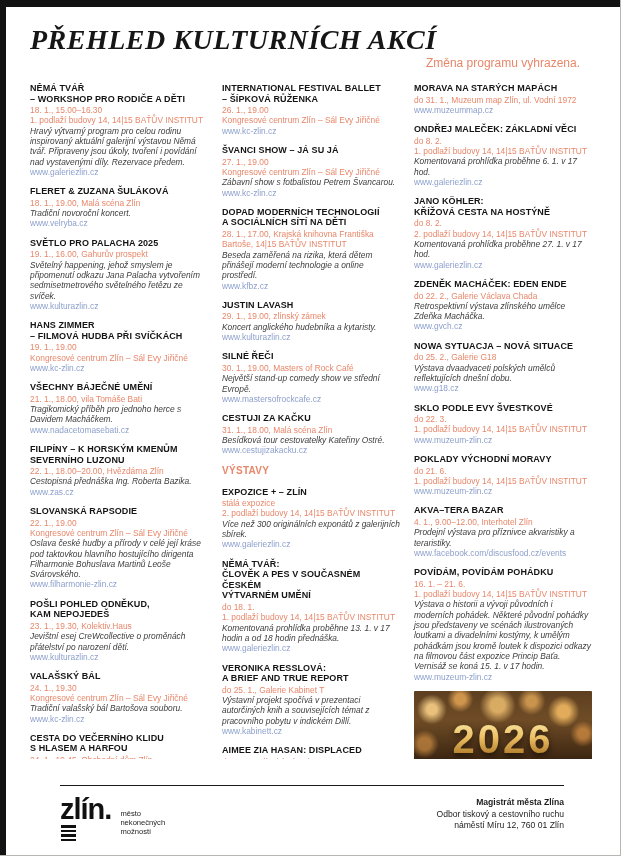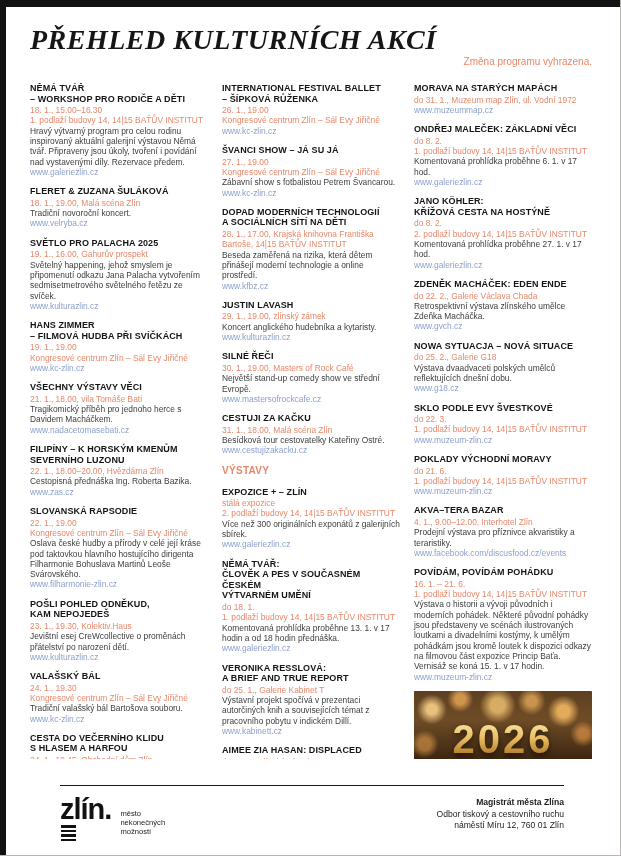--- a/index.html
+++ b/index.html
@@ -21,33 +21,33 @@
   .page-title{
     font-family:"Liberation Serif","DejaVu Serif",serif;
     font-style:italic;font-weight:600;font-size:28px;letter-spacing:.5px;
     color:#161616;line-height:32px;margin:0;
   }
   .page-month{
     font-size:25px;font-weight:700;letter-spacing:.3px;
     color:#161616;line-height:30px;margin:0;
   }
   .notice{
-    position:absolute;right:0;top:32px;font-size:10px;color:#E8876A;
+    position:absolute;right:12px;top:32px;font-size:12px;color:#E8876A;
   }
 
   .columns{display:flex;gap:14px;margin-top:27px;height:676px;overflow:hidden;}
   .col{flex:1;min-width:0;}
 
   .event{margin-bottom:9px;}
   .ev-title{
     font-size:9px;line-height:10.6px;font-weight:700;color:#141414;
     margin:0 0 1px 0;white-space:pre-line;letter-spacing:.1px;
   }
   .ev-meta{font-size:8.4px;line-height:10.3px;color:#E8876A;}
-  .ev-desc{font-size:8.4px;line-height:10.3px;color:#3d3d3d;}
+  .ev-desc{font-size:8.4px;line-height:10.3px;color:#3d3d3d;font-style:italic;}
   .ev-url{font-size:8.4px;line-height:10.3px;color:#8C9FCB;}
   .section-title{
     font-size:10px;font-weight:700;color:#E8876A;letter-spacing:.3px;
     margin:3px 0 11px 0;
   }
 
   .photo{
     height:102px;margin-top:3px;position:relative;overflow:hidden;border-radius:1px;
     background:
       radial-gradient(circle at 10% 18%, rgba(255,214,140,.85) 0 5px, rgba(255,214,140,0) 15px),
@@ -115,21 +115,21 @@
             <div class="ev-url">www.kulturazlin.cz</div>
           </div>
           <div class="event">
             <h3 class="ev-title">HANS ZIMMER
 – FILMOVÁ HUDBA PŘI SVÍČKÁCH</h3>
             <div class="ev-meta">19. 1., 19.00</div>
             <div class="ev-meta">Kongresové centrum Zlín – Sál Evy Jiřičné</div>
             <div class="ev-url">www.kc-zlin.cz</div>
           </div>
           <div class="event">
-            <h3 class="ev-title">VŠECHNY VÝSTAVY VĚCI</h3>
+            <h3 class="ev-title">VŠECHNY BÁJEČNÉ UMĚNÍ</h3>
             <div class="ev-meta">21. 1., 18.00, vila Tomáše Bati</div>
             <div class="ev-desc">Tragikomický příběh pro jednoho herce s Davidem Macháčkem.</div>
             <div class="ev-url">www.nadacetomasebati.cz</div>
           </div>
           <div class="event">
             <h3 class="ev-title">FILIPÍNY – K HORSKÝM KMENŮM
 SEVERNÍHO LUZONU</h3>
             <div class="ev-meta">22. 1., 18.00–20.00, Hvězdárna Zlín</div>
             <div class="ev-desc">Cestopisná přednáška Ing. Roberta Bazika.</div>
             <div class="ev-url">www.zas.cz</div>

